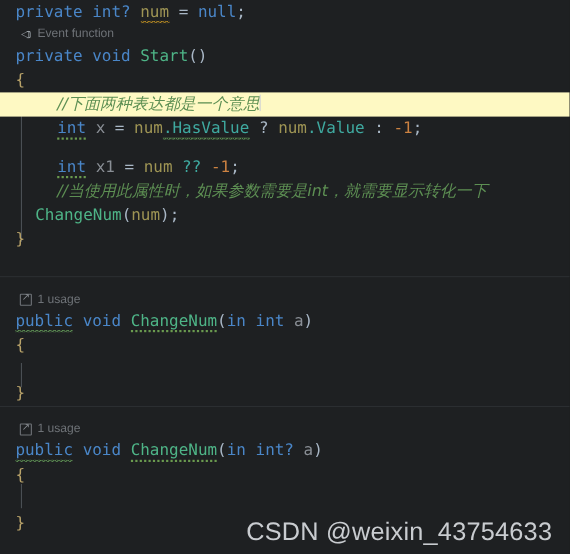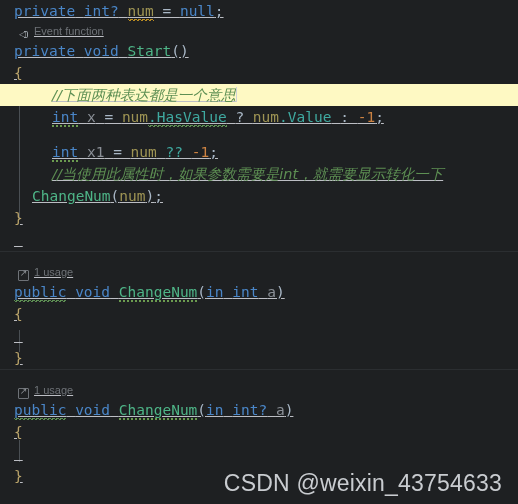--- a/index.html
+++ b/index.html
@@ -10,21 +10,20 @@
   #editor {
     position: relative;
     width: 518px;
     height: 504px;
     background: #1e2022;
     overflow: hidden;
     font-family: "DejaVu Sans Mono", "Liberation Mono", monospace;
     font-size: 14.5px;
     line-height: 22px;
     color: #bcbec4;
-    text-decoration: underline;
     -webkit-font-smoothing: antialiased;
   }
 
   
   .line {
     position: relative;
     height: 22px;
     line-height: 22px;
     white-space: pre;
     padding-left: 14px;
@@ -39,21 +38,21 @@
   .hint {
     position: relative;
     height: 18px;
     line-height: 18px;
     padding-left: 18px;
     font-family: "Liberation Sans", sans-serif;
     font-size: 11px;
     color: #6e7277;
     white-space: pre;
     display: flex;
-    align-items: flex-end;
+    align-items: center;
   }
   .hint .hint-ico {
     display: inline-block;
     width: 11px;
     height: 11px;
     margin-right: 5px;
     position: relative;
     flex: none;
   }
   .hint .hint-label { display: inline-block; }

